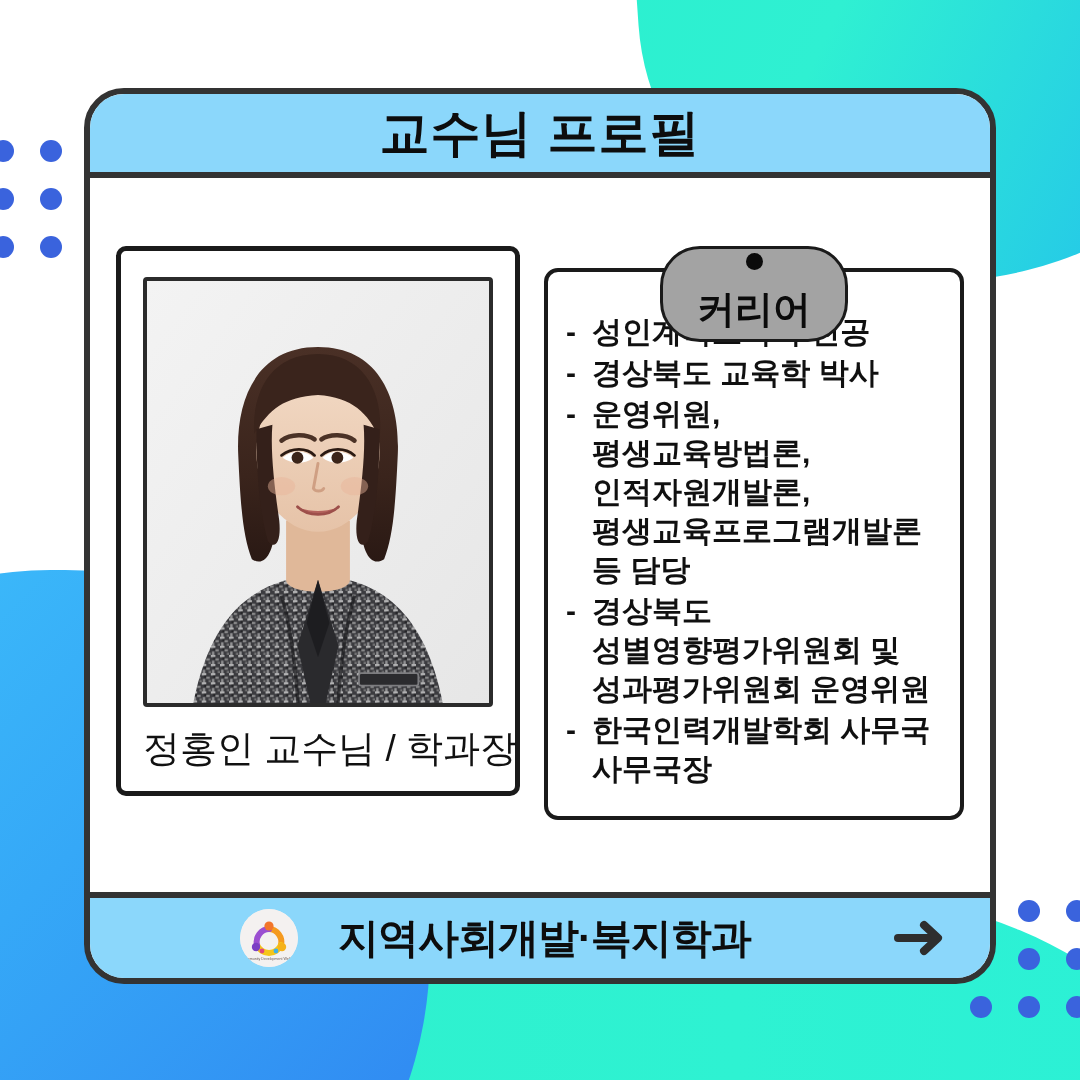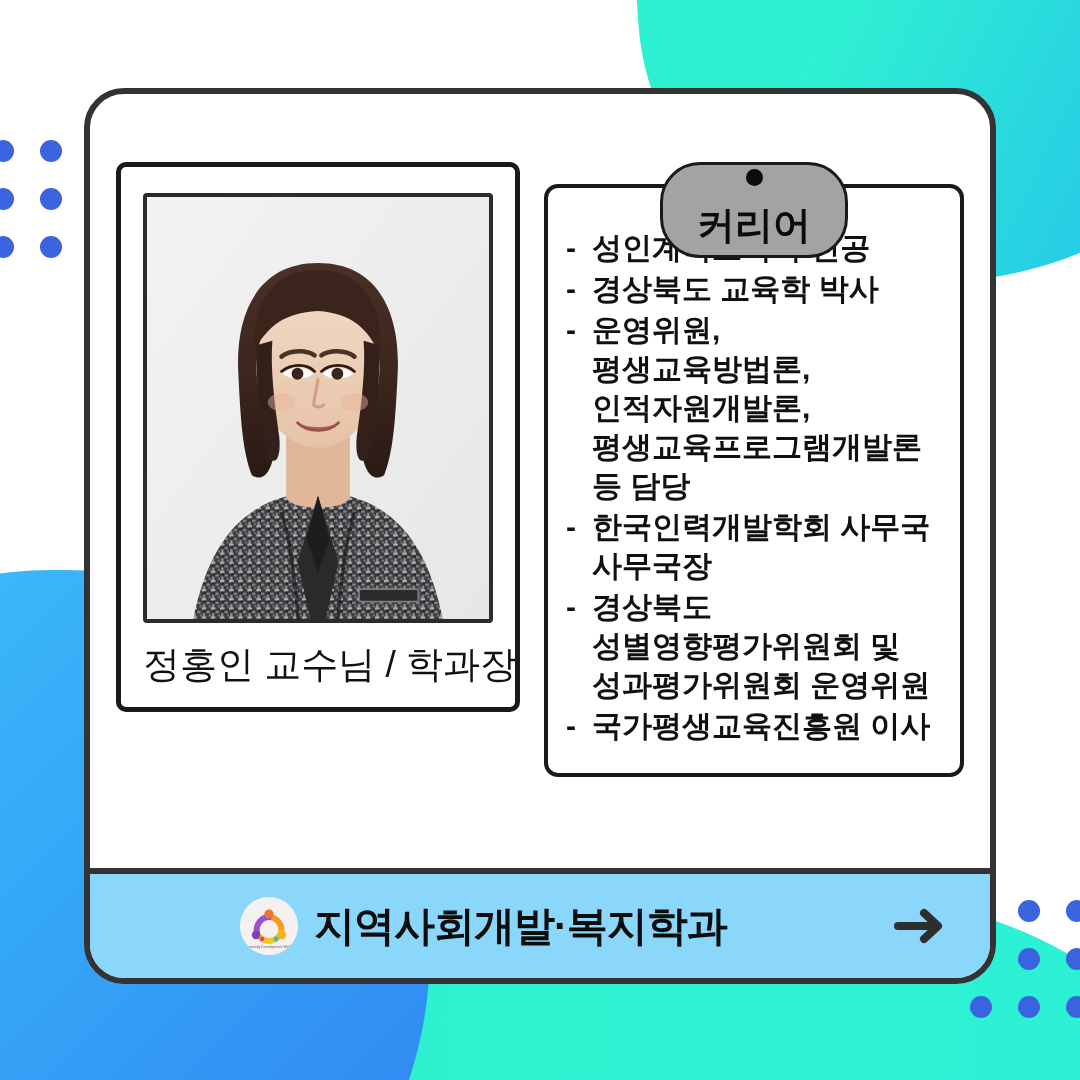--- a/index.html
+++ b/index.html
@@ -153,26 +153,26 @@
   }
   .career-list li::before{
     content:"-";
     position:absolute; left:4px; top:0;
     font-weight:bold;
   }
 
   
   .card-footer{
     flex:0 0 auto;
-    height:110px;
+    height:86px;
     background:#8bd7fb;
     border-top:6px solid #333333;
     display:flex; align-items:center;
     padding:0 42px 0 150px;
-    gap:16px;
+    gap:40px;
     position:relative;
   }
   .dept-logo{
     width:58px; height:58px; border-radius:50%;
     background:#f4f1f0;
     display:flex; align-items:center; justify-content:center;
     flex:0 0 auto;
     position:relative;
     overflow:hidden;
   }
@@ -211,20 +211,23 @@
       <span></span>
       <span></span>
     <span></span>
       <span></span>
       <span></span>
   </div>
 </div>
 
 <div class="card">
 
+  <div class="card-header">
+    <div class="card-title">교수님 프로필</div>
+  </div>
 
   <div class="card-body">
 
     <div class="photo-block">
       <div class="photo-frame">
         <svg class="portrait" viewBox="0 0 300 400" preserveAspectRatio="xMidYMid slice">
           <defs>
             <linearGradient id="bgp" x1="0" y1="0" x2="1" y2="1">
               <stop offset="0%" stop-color="#f3f3f3"></stop>
               <stop offset="100%" stop-color="#e6e6e6"></stop>
@@ -295,23 +298,22 @@
     <div class="career-block">
       <div class="career-badge">
         <span class="badge-dot"></span>
         <span class="badge-text">커리어</span>
       </div>
       <div class="career-box">
         <ul class="career-list">
           <li>성인계속교육학 전공</li>
           <li>경상북도 교육학 박사</li>
           <li>운영위원, 평생교육방법론, 인적자원개발론, 평생교육프로그램개발론 등 담당</li>
+          <li>경상북도 성별영향평가위원회 및 성과평가위원회 운영위원</li>
           <li>한국인력개발학회 사무국 사무국장</li>
-          <li>경상북도 성별영향평가위원회 및 성과평가위원회 운영위원</li>
-          <li>국가평생교육진흥원 이사</li>
         </ul>
       </div>
     </div>
   </div>
 
   <div class="card-footer">
     <div class="dept-logo">
       <svg width="58" height="58" viewBox="0 0 58 58">
         <circle cx="29" cy="29" r="29" fill="#f4f1f0"></circle>
 

